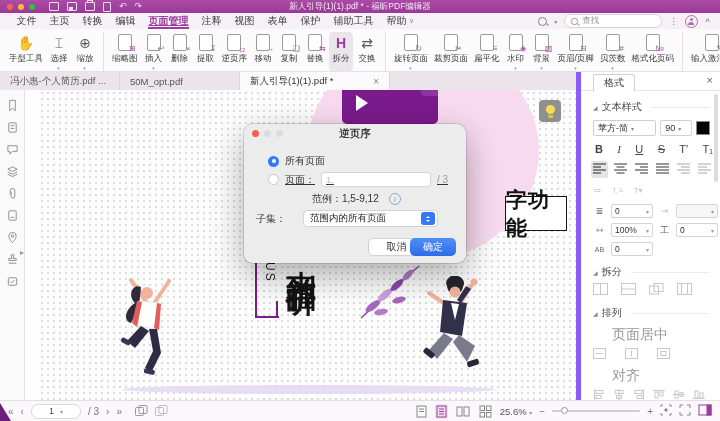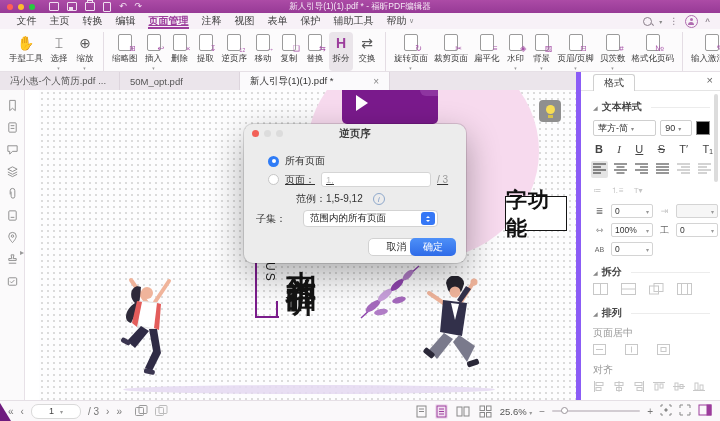--- a/index.html
+++ b/index.html
@@ -114,41 +114,41 @@
     font-size:10px;box-sizing:border-box;cursor:default;}
   .btn-cancel{left:124px;top:114px;width:57px;background:#fff;border:1px solid #D2D2D2;color:#333;}
   .btn-ok{left:166px;top:114px;width:46px;background:linear-gradient(#4E90F8,#2E6BE8);color:#fff;}
   
   .rightpanel{position:absolute;left:576px;top:72px;width:144px;height:328px;background:#fff;border-left:5px solid #8b5cf6;box-sizing:border-box;}
   .rp-head{position:relative;height:18px;border-bottom:1px solid #E4E4E4;}
   .rp-tab{position:absolute;left:12px;top:2px;height:16px;padding:0 10px;background:#fff;border:1px solid #D0D0D0;border-bottom:none;
     border-radius:3px 3px 0 0;font-size:10px;color:#333;display:flex;align-items:center;}
   .rp-close{position:absolute;right:7px;top:2px;color:#666;font-size:11px;}
   .rp-body{padding:4px 10px 0 12px;font-size:10px;color:#444;}
-  .sec-head{display:flex;align-items:center;gap:4px;margin-top:5px;font-weight:bold;}
+  .sec-head{display:flex;align-items:center;gap:4px;margin-top:5px;}
   .sec-head .tri{font-size:6px;color:#888;}
   .sec-head .hr{flex:1;border-top:1px solid #ECECEC;margin-left:5px;}
   .frow{display:flex;gap:4px;margin-top:6px;align-items:center;}
   .fsel{height:16px;border:1px solid #CFCFCF;border-radius:2px;display:flex;align-items:center;
     padding:0 4px;font-size:9px;color:#333;box-sizing:border-box;background:#fff;}
   .fsel .c{font-size:6px;color:#888;margin-left:3px;}
   .swatch{width:14px;height:14px;background:#000;border:1px solid #8A8A8A;box-sizing:border-box;flex:none;}
   .stylerow{display:flex;justify-content:space-between;margin:7px 2px 0;width:118px;font-size:11px;color:#444;}
   .stylerow b{font-weight:bold;}.stylerow .it{font-style:italic;font-family:"Liberation Serif",serif;}
   .stylerow .un{text-decoration:underline;}.stylerow .st{text-decoration:line-through;}
   .alignrow{display:flex;align-items:center;gap:8px;margin-top:8px;}
   .alignrow .sel{background:#E4E4E4;border-radius:2px;padding:2px;margin:-2px;}
   .listrow{display:flex;align-items:center;gap:10px;margin-top:9px;color:#C4C4C4;font-size:8px;}
   .spgrid{display:grid;grid-template-columns:13px 42px 13px 42px;column-gap:5px;row-gap:5px;margin-top:8px;align-items:center;}
   .sp-ic{font-size:9px;color:#666;text-align:center;}
   .sp-sel{height:14px;border:1px solid #D4D4D4;border-radius:2px;display:flex;align-items:center;justify-content:space-between;
     padding:0 3px;font-size:8.5px;color:#333;background:#fff;box-sizing:border-box;}
   .sp-sel .c{font-size:6px;color:#999;}
   .sp-sel.dis{background:#F6F6F6;color:#BBB;}
-  .sublabel{font-size:10px;color:#999;margin-top:6px;}
+  .sublabel{font-size:14px;color:#999;margin-top:6px;margin-left:19px;}
   .icrow{display:flex;align-items:center;margin-top:4px;}
   .rp-scroll{position:absolute;right:2px;top:22px;width:4px;height:88px;background:#DCDCDC;border-radius:2px;}
   
   .statusbar{position:absolute;left:0;top:400px;width:720px;height:21px;background:#FAF8FA;border-top:1px solid #E5DFE5;
     display:flex;align-items:center;padding:0 8px;box-sizing:border-box;font-size:10px;color:#777;}
   .sb-left{display:flex;align-items:center;gap:7px;}
   .pagepill{width:48px;height:13px;background:#fff;border:1px solid #D9D9D9;border-radius:7px;display:flex;align-items:center;
     justify-content:center;gap:6px;font-size:9px;color:#444;}
   .pagepill .c{font-size:6px;color:#999;}
   .sb-right{margin-left:auto;display:flex;align-items:center;gap:7px;}
@@ -192,20 +192,24 @@
         <span class="menu-item">视图</span>
         <span class="menu-item">表单</span>
         <span class="menu-item">保护</span>
         <span class="menu-item">辅助工具</span>
         <span class="menu-item">帮助</span>
       </div>
     <span class="menu-caret">∨</span>
     <div class="mb-right">
       <span class="mag"></span>
       <span style="font-size:6px;color:#888;">▾</span>
+      <div class="searchbox">
+        <span class="mag" style="transform:scale(.8);"></span>
+        <span>查找</span>
+      </div>
       <span class="v-dots">⋮</span>
       <span class="avatar"></span>
       <span class="chev">^</span>
     </div>
   </div>
 
   <div class="ribbon">
       <div class="r-item">
         <span class="r-ic">
           <b class="r-glyph">✋</b>
@@ -536,21 +540,21 @@
     <div class="dlg-row" style="left:24px;top:30px;">
       <span class="rad on"></span>
       <span>所有页面</span>
     </div>
     <div class="dlg-row" style="left:24px;top:48px;text-decoration:underline;">
       <span class="rad off"></span>
       <span>页面：</span>
       <input class="dlg-input" placeholder="1," style="">
       <span class="dim">/ 3</span>
     </div>
-    <div class="dlg-row" style="left:52px;top:68px;text-align:center;">
+    <div class="dlg-row" style="left:68px;top:68px;text-align:center;">
       <span>范例：1,5-9,12</span>
       <span class="info">i</span>
     </div>
     <div class="dlg-row" style="left:12px;top:86px;">
       <span>子集：</span>
       <div class="dlg-select" style="margin-left:11px;">
         <span>范围内的所有页面</span>
         <span class="step">
             <b class="up"></b>
             <b class="dn"></b>

